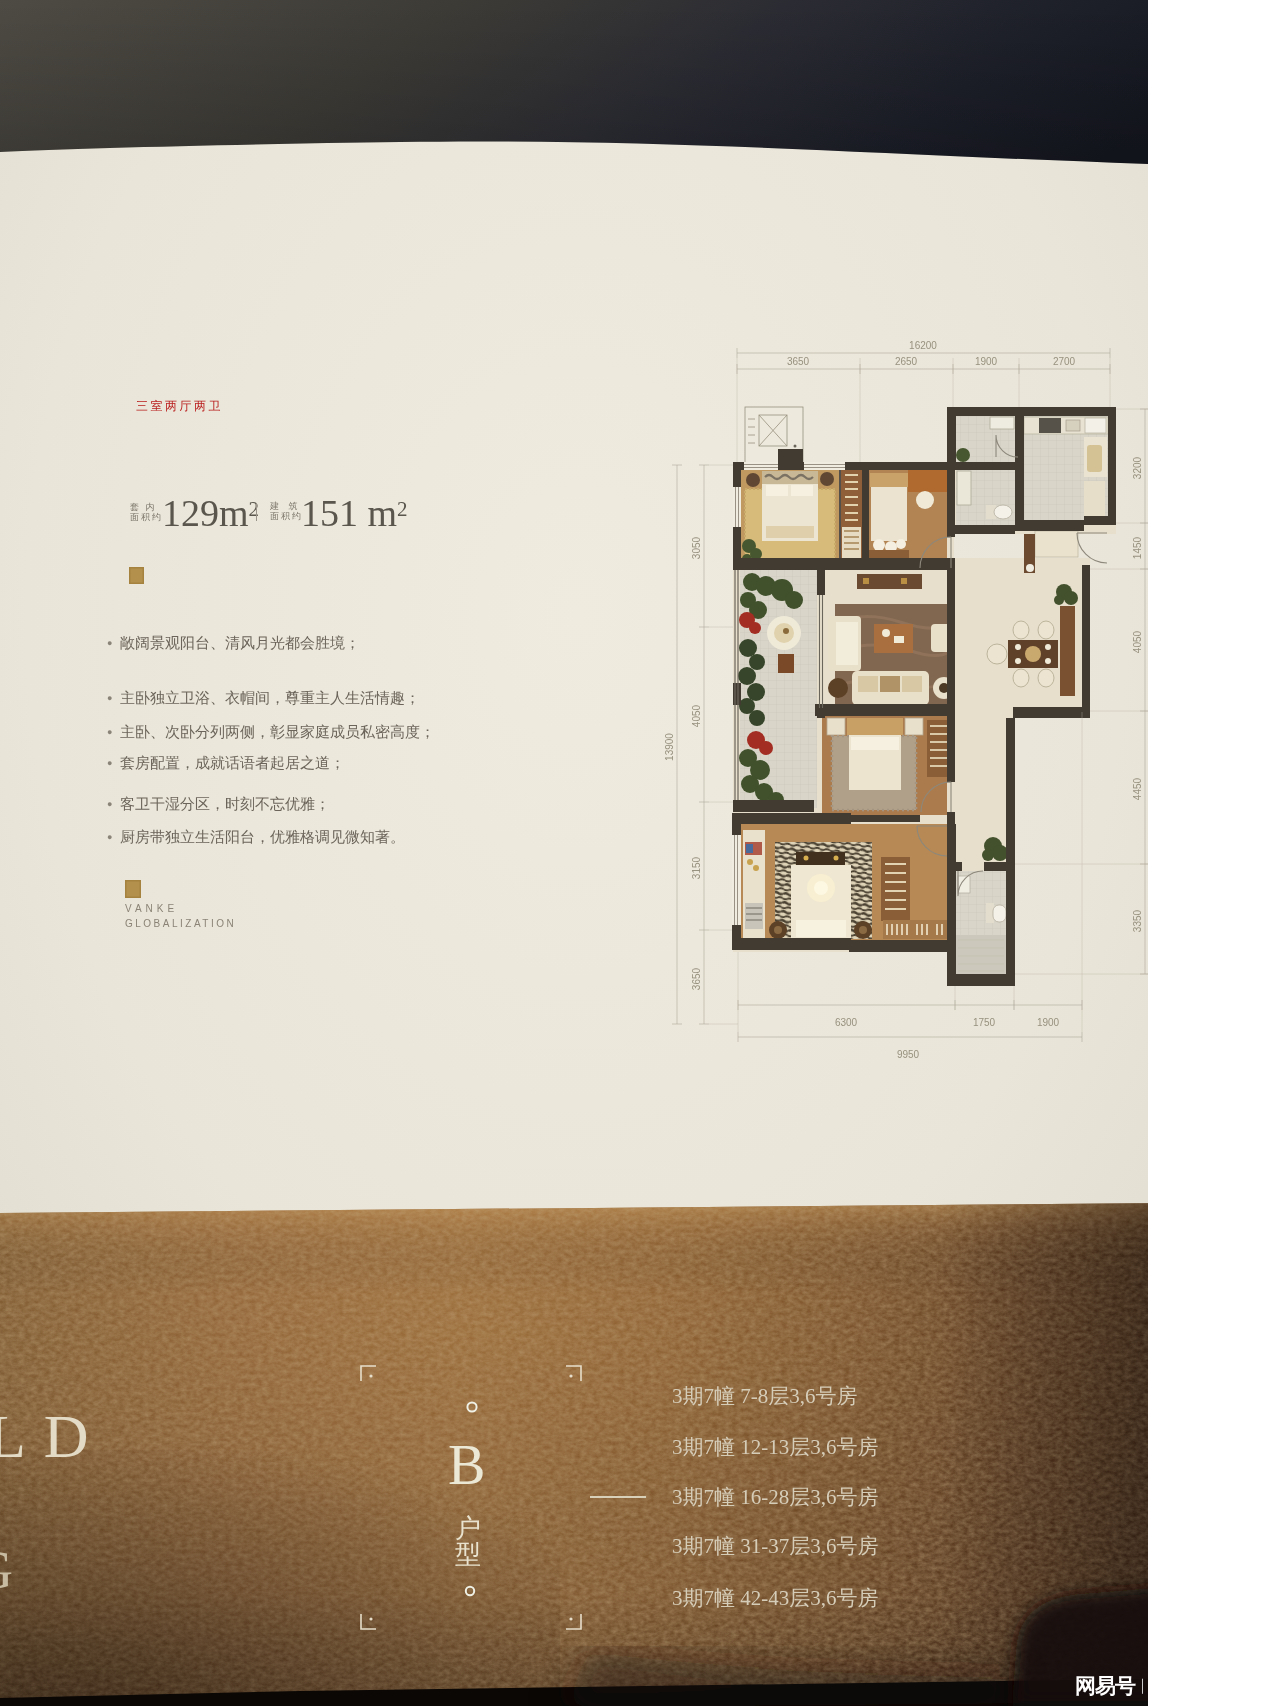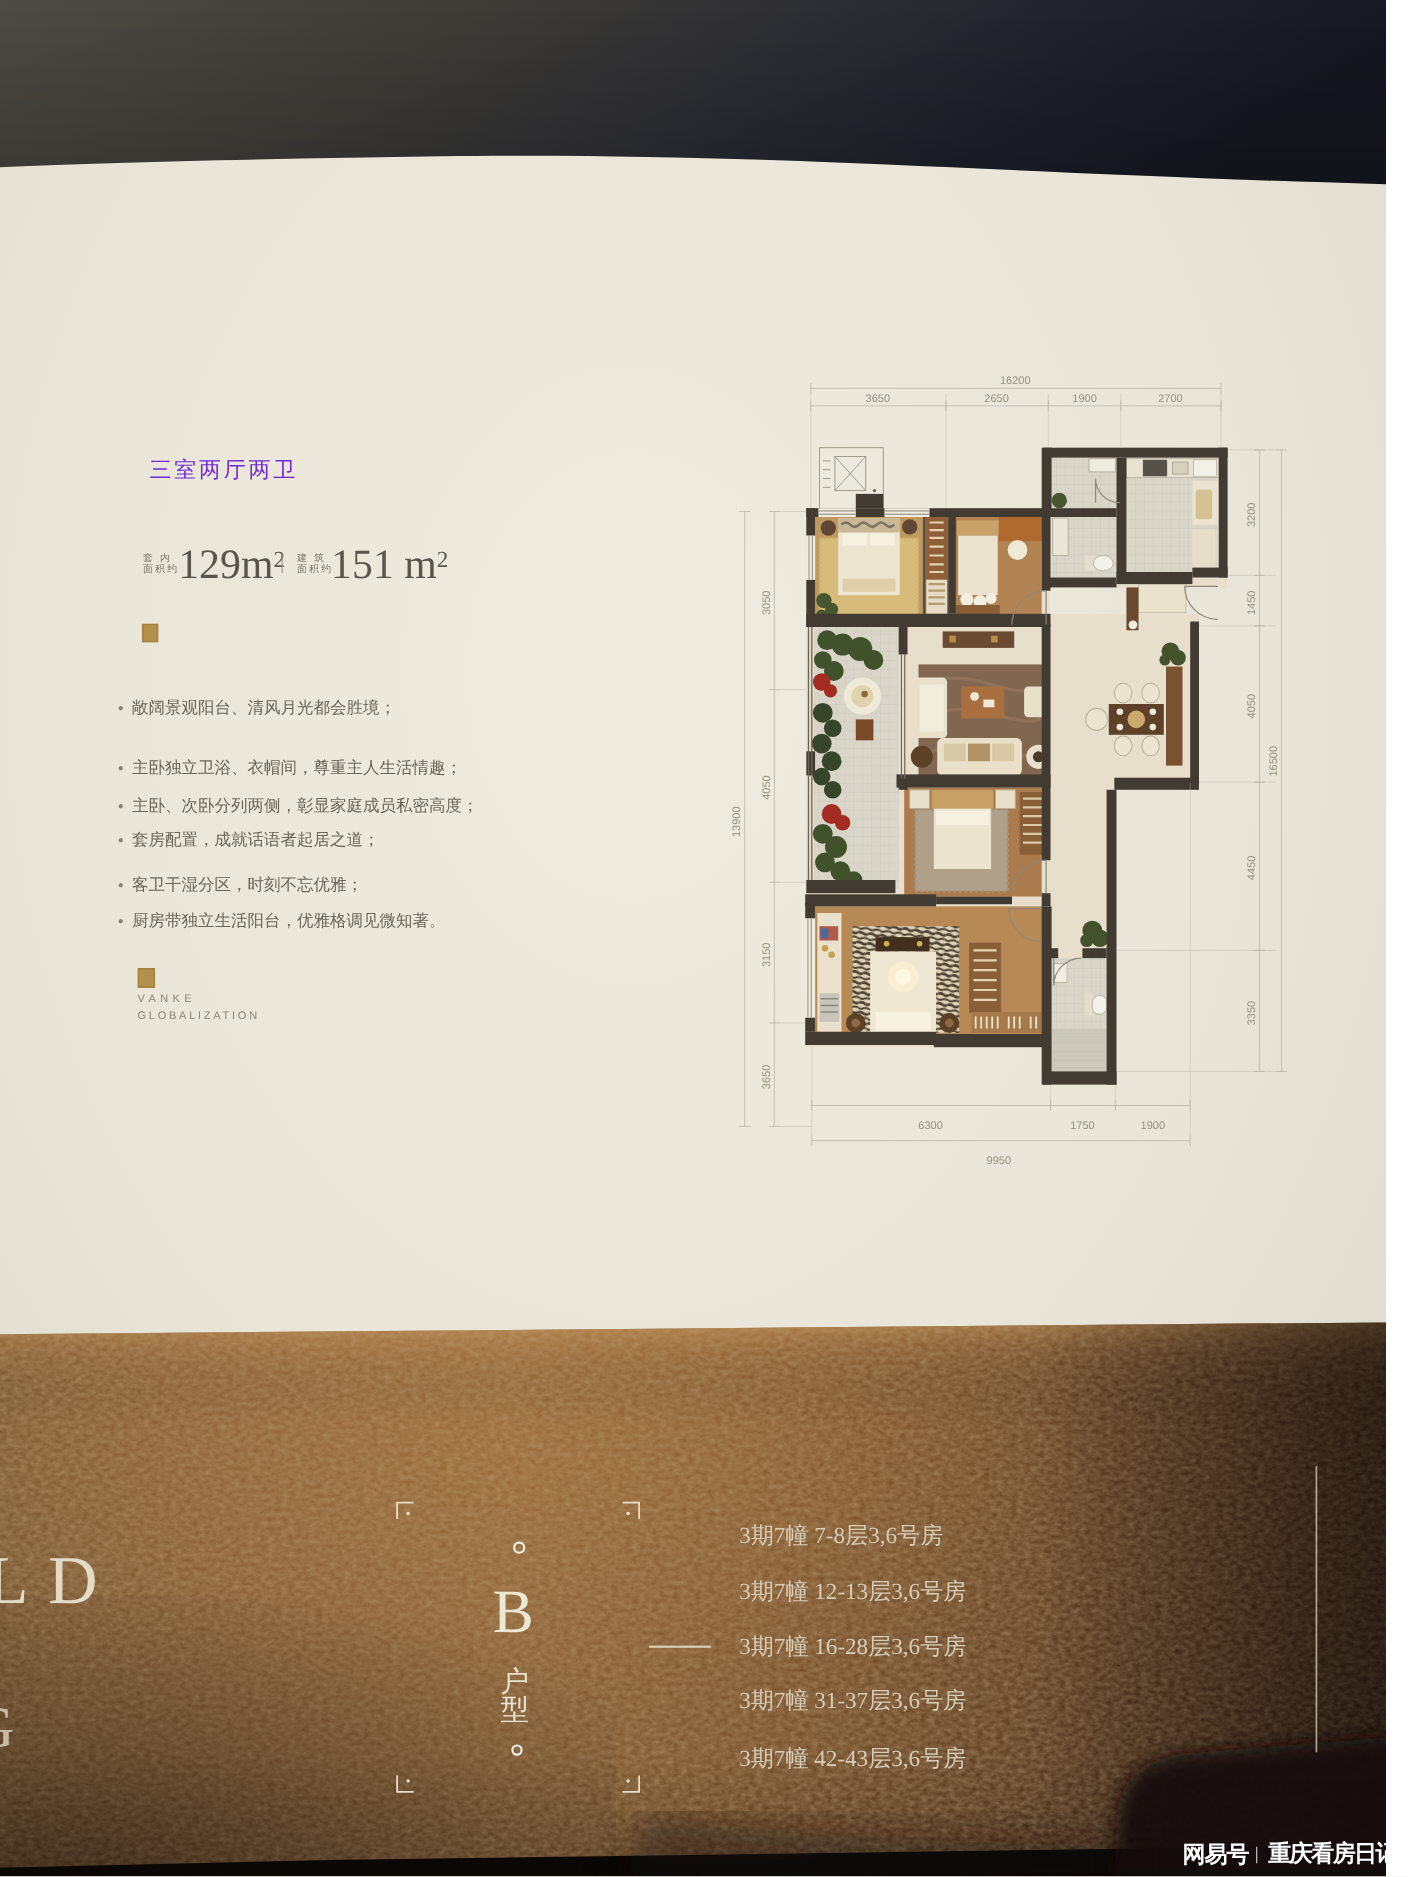--- a/index.html
+++ b/index.html
@@ -1,16 +1,16 @@
 <!DOCTYPE html>
 <html><head>
 <meta charset="utf-8">
 <style>
   html,body{margin:0;padding:0;}
-  #page{position:relative;width:1260px;height:1706px;overflow:hidden;
+  #page{position:relative;width:1148px;height:1706px;overflow:hidden;
         font-family:"Liberation Sans",sans-serif;background:#ebe7db;}
   .abs{position:absolute;}
 </style>
 </head>
 <body>
 <div id="page">
 
 <svg class="abs" style="left:0;top:0" width="1280" height="1706" viewBox="0 0 1280 1706">
   <defs>
     <radialGradient id="paperv" cx="45%" cy="36%" r="78%">
@@ -482,27 +482,27 @@
     <text x="1141" y="921" transform="rotate(-90 1141 921)">3350</text>
     <text x="1161" y="692" transform="rotate(-90 1161 692)">16500</text>
     <text x="846" y="1026">6300</text>
     <text x="984" y="1026">1750</text>
     <text x="1048" y="1026">1900</text>
     <text x="908" y="1058">9950</text>
   </g>
 </svg>
 
 
-<div class="abs" style="left:136px;top:414px;font-family:'Liberation Serif',serif;font-size:20px;color:#6d28d9;letter-spacing:2.5px;">三室两厅两卫</div>
+<div class="abs" style="left:136px;top:398px;font-family:'Liberation Serif',serif;font-size:12px;color:#b91c1c;letter-spacing:2.5px;">三室两厅两卫</div>
 
 <div class="abs" style="left:130px;top:498px;width:340px;height:40px;color:#5a554d;">
   <div class="abs" style="left:0;top:4px;font-size:9px;line-height:10px;color:#7a7468;letter-spacing:2px;white-space:nowrap;">套&nbsp;内<br>面积约</div>
   <div class="abs" style="left:32px;top:-7px;font-family:'Liberation Serif',serif;font-size:38px;white-space:nowrap;">129m<span style="font-size:21px;vertical-align:10px;">2</span></div>
   <div class="abs" style="left:126px;top:5px;width:1px;height:18px;background:#9a948a;"></div>
-  <div class="abs" style="left:140px;top:4px;font-size:9px;line-height:10px;color:#7a7468;letter-spacing:2px;white-space:nowrap;">建&nbsp;筑<br>面积约</div>
+  <div class="abs" style="left:140px;top:4px;font-size:9px;line-height:10px;color:#7a7468;letter-spacing:2px;white-space:nowrap;font-family:Liberation Mono, monospace;">建&nbsp;筑<br>面积约</div>
   <div class="abs" style="left:171px;top:-7px;font-family:'Liberation Serif',serif;font-size:38px;white-space:nowrap;">151 m<span style="font-size:21px;vertical-align:10px;">2</span></div>
 </div>
 
 <div class="abs" style="left:129px;top:567px;width:15px;height:17px;background:#b3904c;box-shadow:inset 0 0 0 1.5px #a5823e;"></div>
 
 <div class="abs" style="left:107px;top:634px;font-family:'Liberation Serif',serif;font-size:15px;color:#6b645a;">
   <div style="margin-bottom:14.5px;"><span style="font-size:9px;vertical-align:2px;color:#8a8478;">●</span>&nbsp;&nbsp;敞阔景观阳台、清风月光都会胜境；</div>
   <div style="margin-bottom:14.5px;margin-top:36px;"><span style="font-size:9px;vertical-align:2px;color:#8a8478;">●</span>&nbsp;&nbsp;主卧独立卫浴、衣帽间，尊重主人生活情趣；</div>
   <div style="margin-bottom:12px;font-family:Liberation Serif, serif;"><span style="font-size:9px;vertical-align:2px;color:#8a8478;">●</span>&nbsp;&nbsp;主卧、次卧分列两侧，彰显家庭成员私密高度；</div>
   <div style="margin-bottom:22px;"><span style="font-size:9px;vertical-align:2px;color:#8a8478;">●</span>&nbsp;&nbsp;套房配置，成就话语者起居之道；</div>

